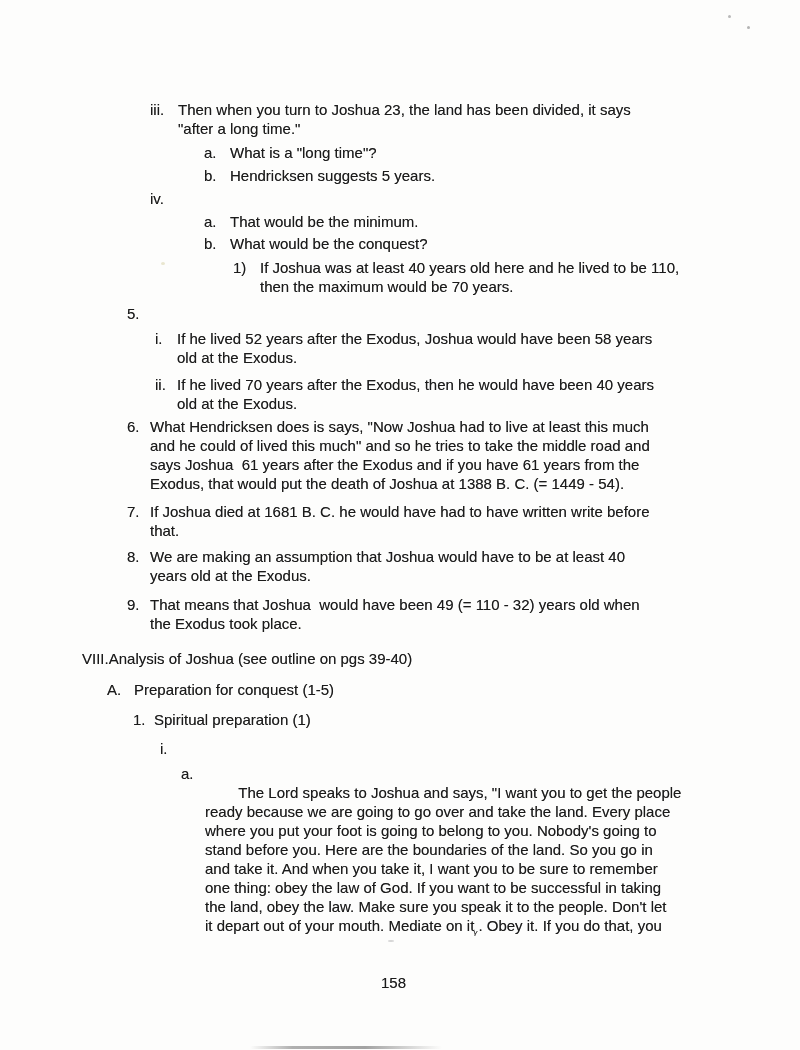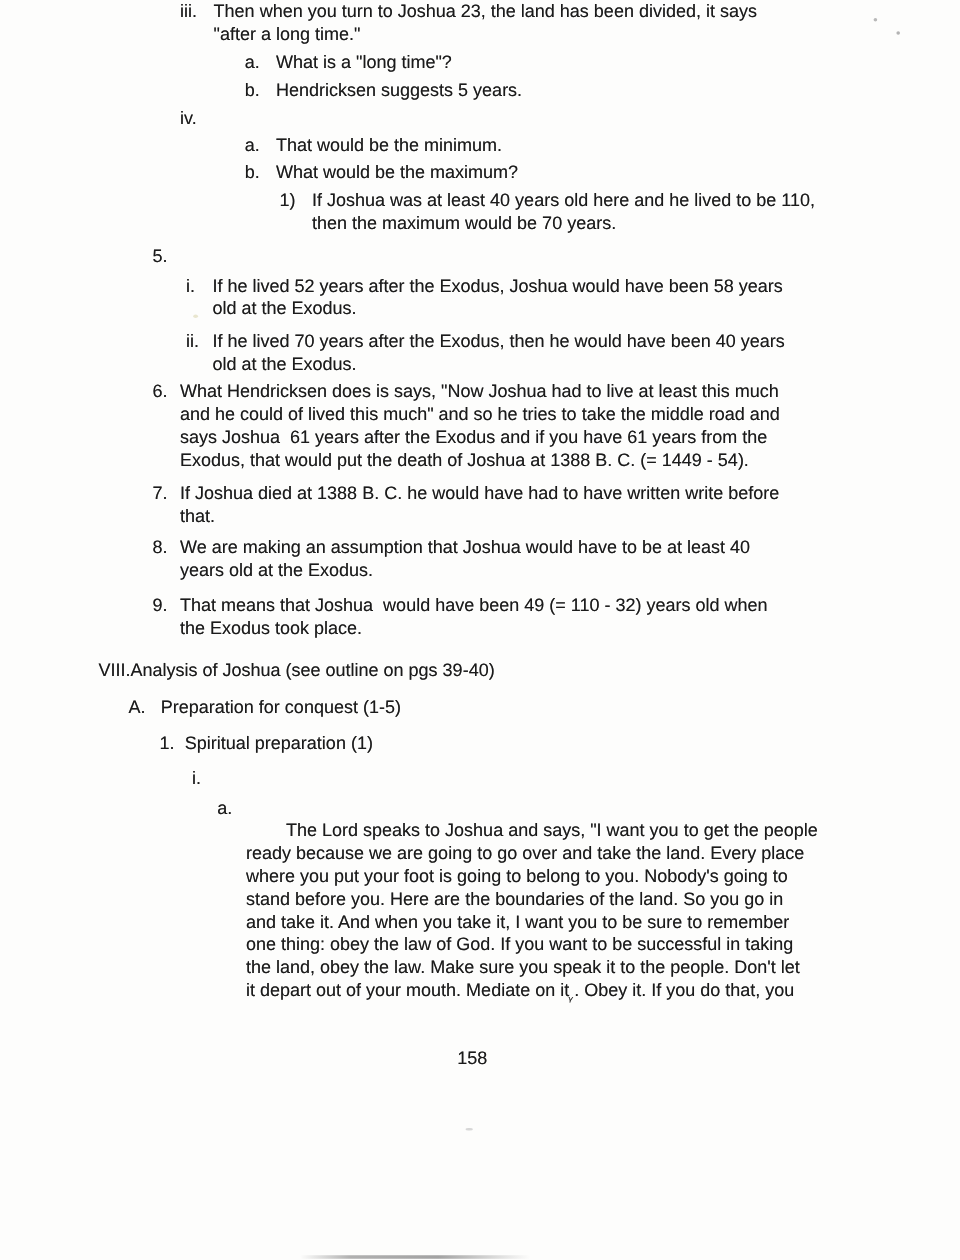--- a/index.html
+++ b/index.html
@@ -6,21 +6,21 @@
   .page{
     position:relative;
     width:800px;height:1050px;
     background:var(--paper,#fdfdfc);
     font-family:"Liberation Sans", sans-serif;
     font-size:15px;line-height:19px;
     color:var(--ink,#1b1b1b);
     overflow:hidden;
     text-shadow:0 0 0.4px rgba(25,25,25,0.55);
   }
-  .content{}
+  .content{padding-top:100px;}
   .item{display:flex;align-items:flex-start;}
   .lbl{flex:0 0 auto;white-space:pre;}
   .txt{white-space:pre-wrap;}
   .bold{font-weight:400;}
   
   .l-num   {margin-left:127px;} .l-num   > .lbl{width:23px;}
   .l-rom2  {margin-left:155px;} .l-rom2  > .lbl{width:22px;}
   .l-iii   {margin-left:150px;} .l-iii   > .lbl{width:28px;}
   .l-ab1   {margin-left:204px;} .l-ab1   > .lbl{width:26px;}
   .l-paren {margin-left:233px;} .l-paren > .lbl{width:27px;}
@@ -73,21 +73,21 @@
       <span class="lbl">iv.</span>
     </div>
 
     <div class="item l-ab1" style="margin-top:4px">
       <span class="lbl">a.</span>
       <div class="txt">That would be the minimum.</div>
     </div>
 
     <div class="item l-ab1" style="margin-top:3px">
       <span class="lbl">b.</span>
-      <div class="txt">What would be the maximum?</div>
+      <div class="txt">What would be the conquest?</div>
     </div>
 
     <div class="item l-paren" style="margin-top:5px">
       <span class="lbl">1)</span>
       <div class="txt">If Joshua was at least 40 years old here and he lived to be 110,
 then the maximum would be 70 years.</div>
     </div>
 
     <div class="item l-num" style="margin-top:8px">
       <span class="lbl">5.</span>
@@ -108,21 +108,21 @@
     <div class="item l-num" style="margin-top:4px">
       <span class="lbl">6.</span>
       <div class="txt">What Hendricksen does is says, "Now Joshua had to live at least this much
 and he could of lived this much" and so he tries to take the middle road and
 says Joshua  61 years after the Exodus and if you have 61 years from the
 Exodus, that would put the death of Joshua at 1388 B. C. (= 1449 - 54).</div>
     </div>
 
     <div class="item l-num" style="margin-top:9px">
       <span class="lbl">7.</span>
-      <div class="txt">If Joshua died at 1388 B. C. he would have had to have written write before
+      <div class="txt">If Joshua died at 1681 B. C. he would have had to have written write before
 that.</div>
     </div>
 
     <div class="item l-num" style="margin-top:7px">
       <span class="lbl">8.</span>
       <div class="txt">We are making an assumption that Joshua would have to be at least 40
 years old at the Exodus.</div>
     </div>
 
     <div class="item l-num" style="margin-top:10px">

